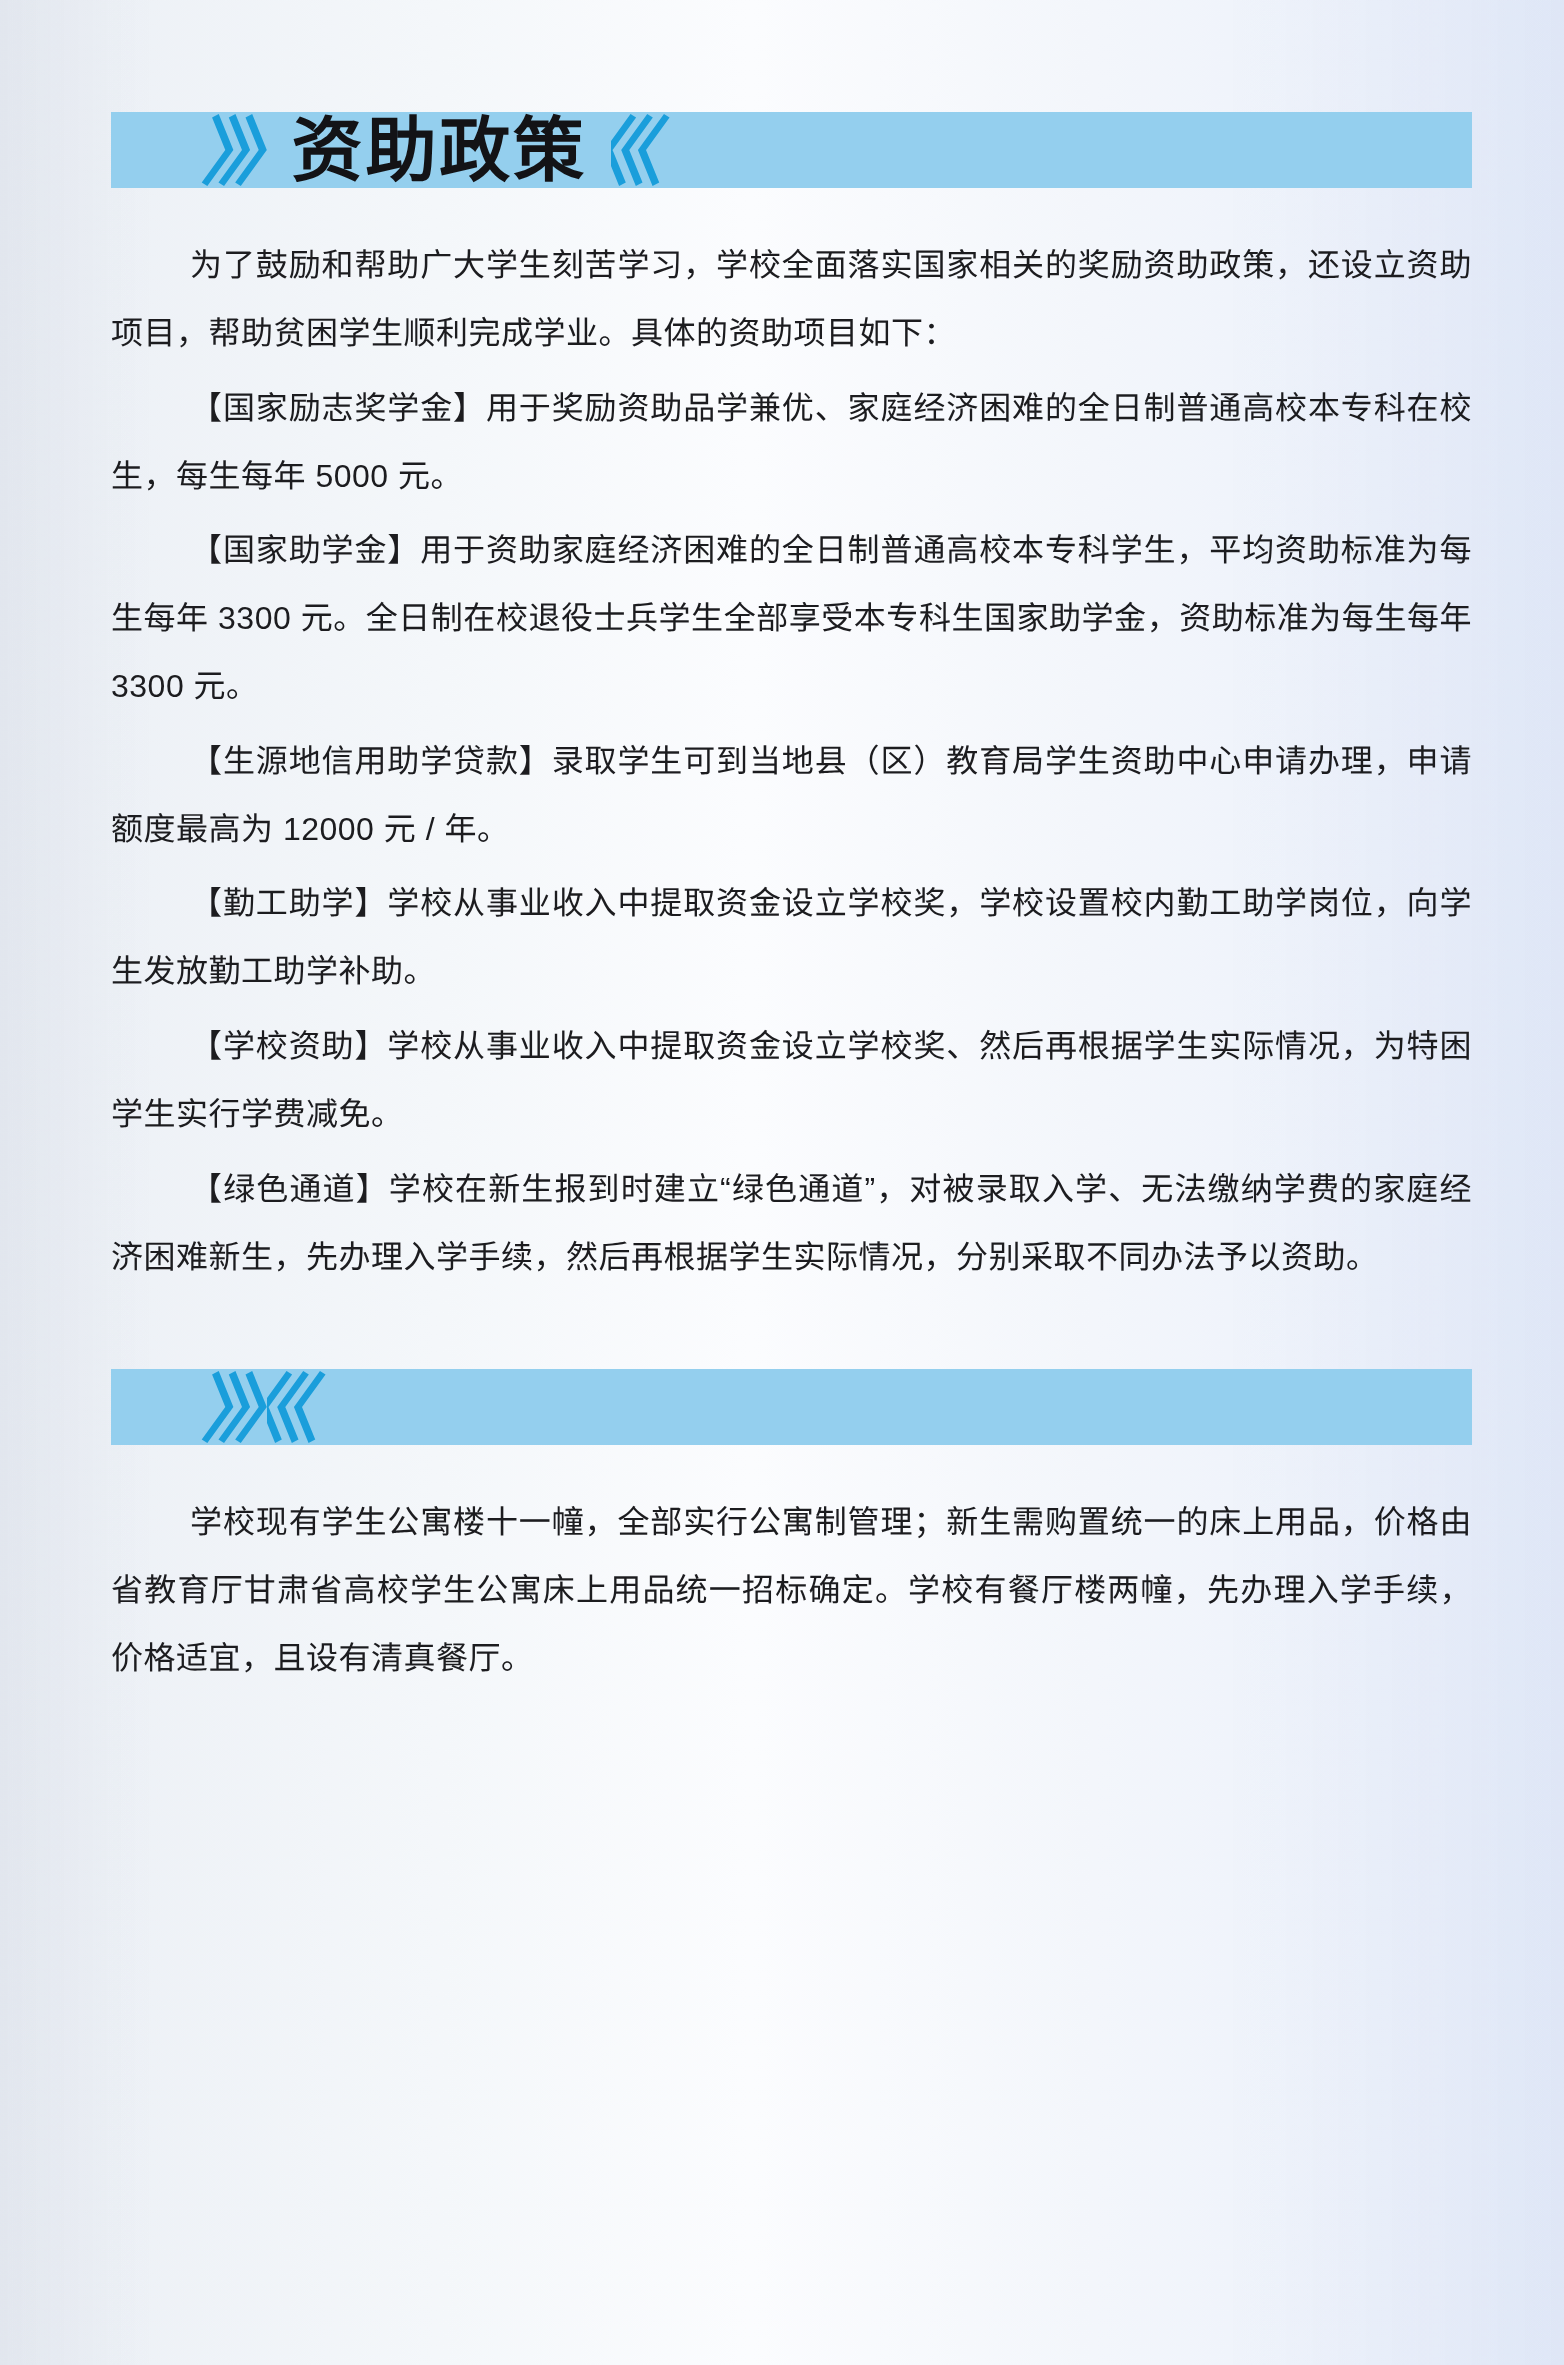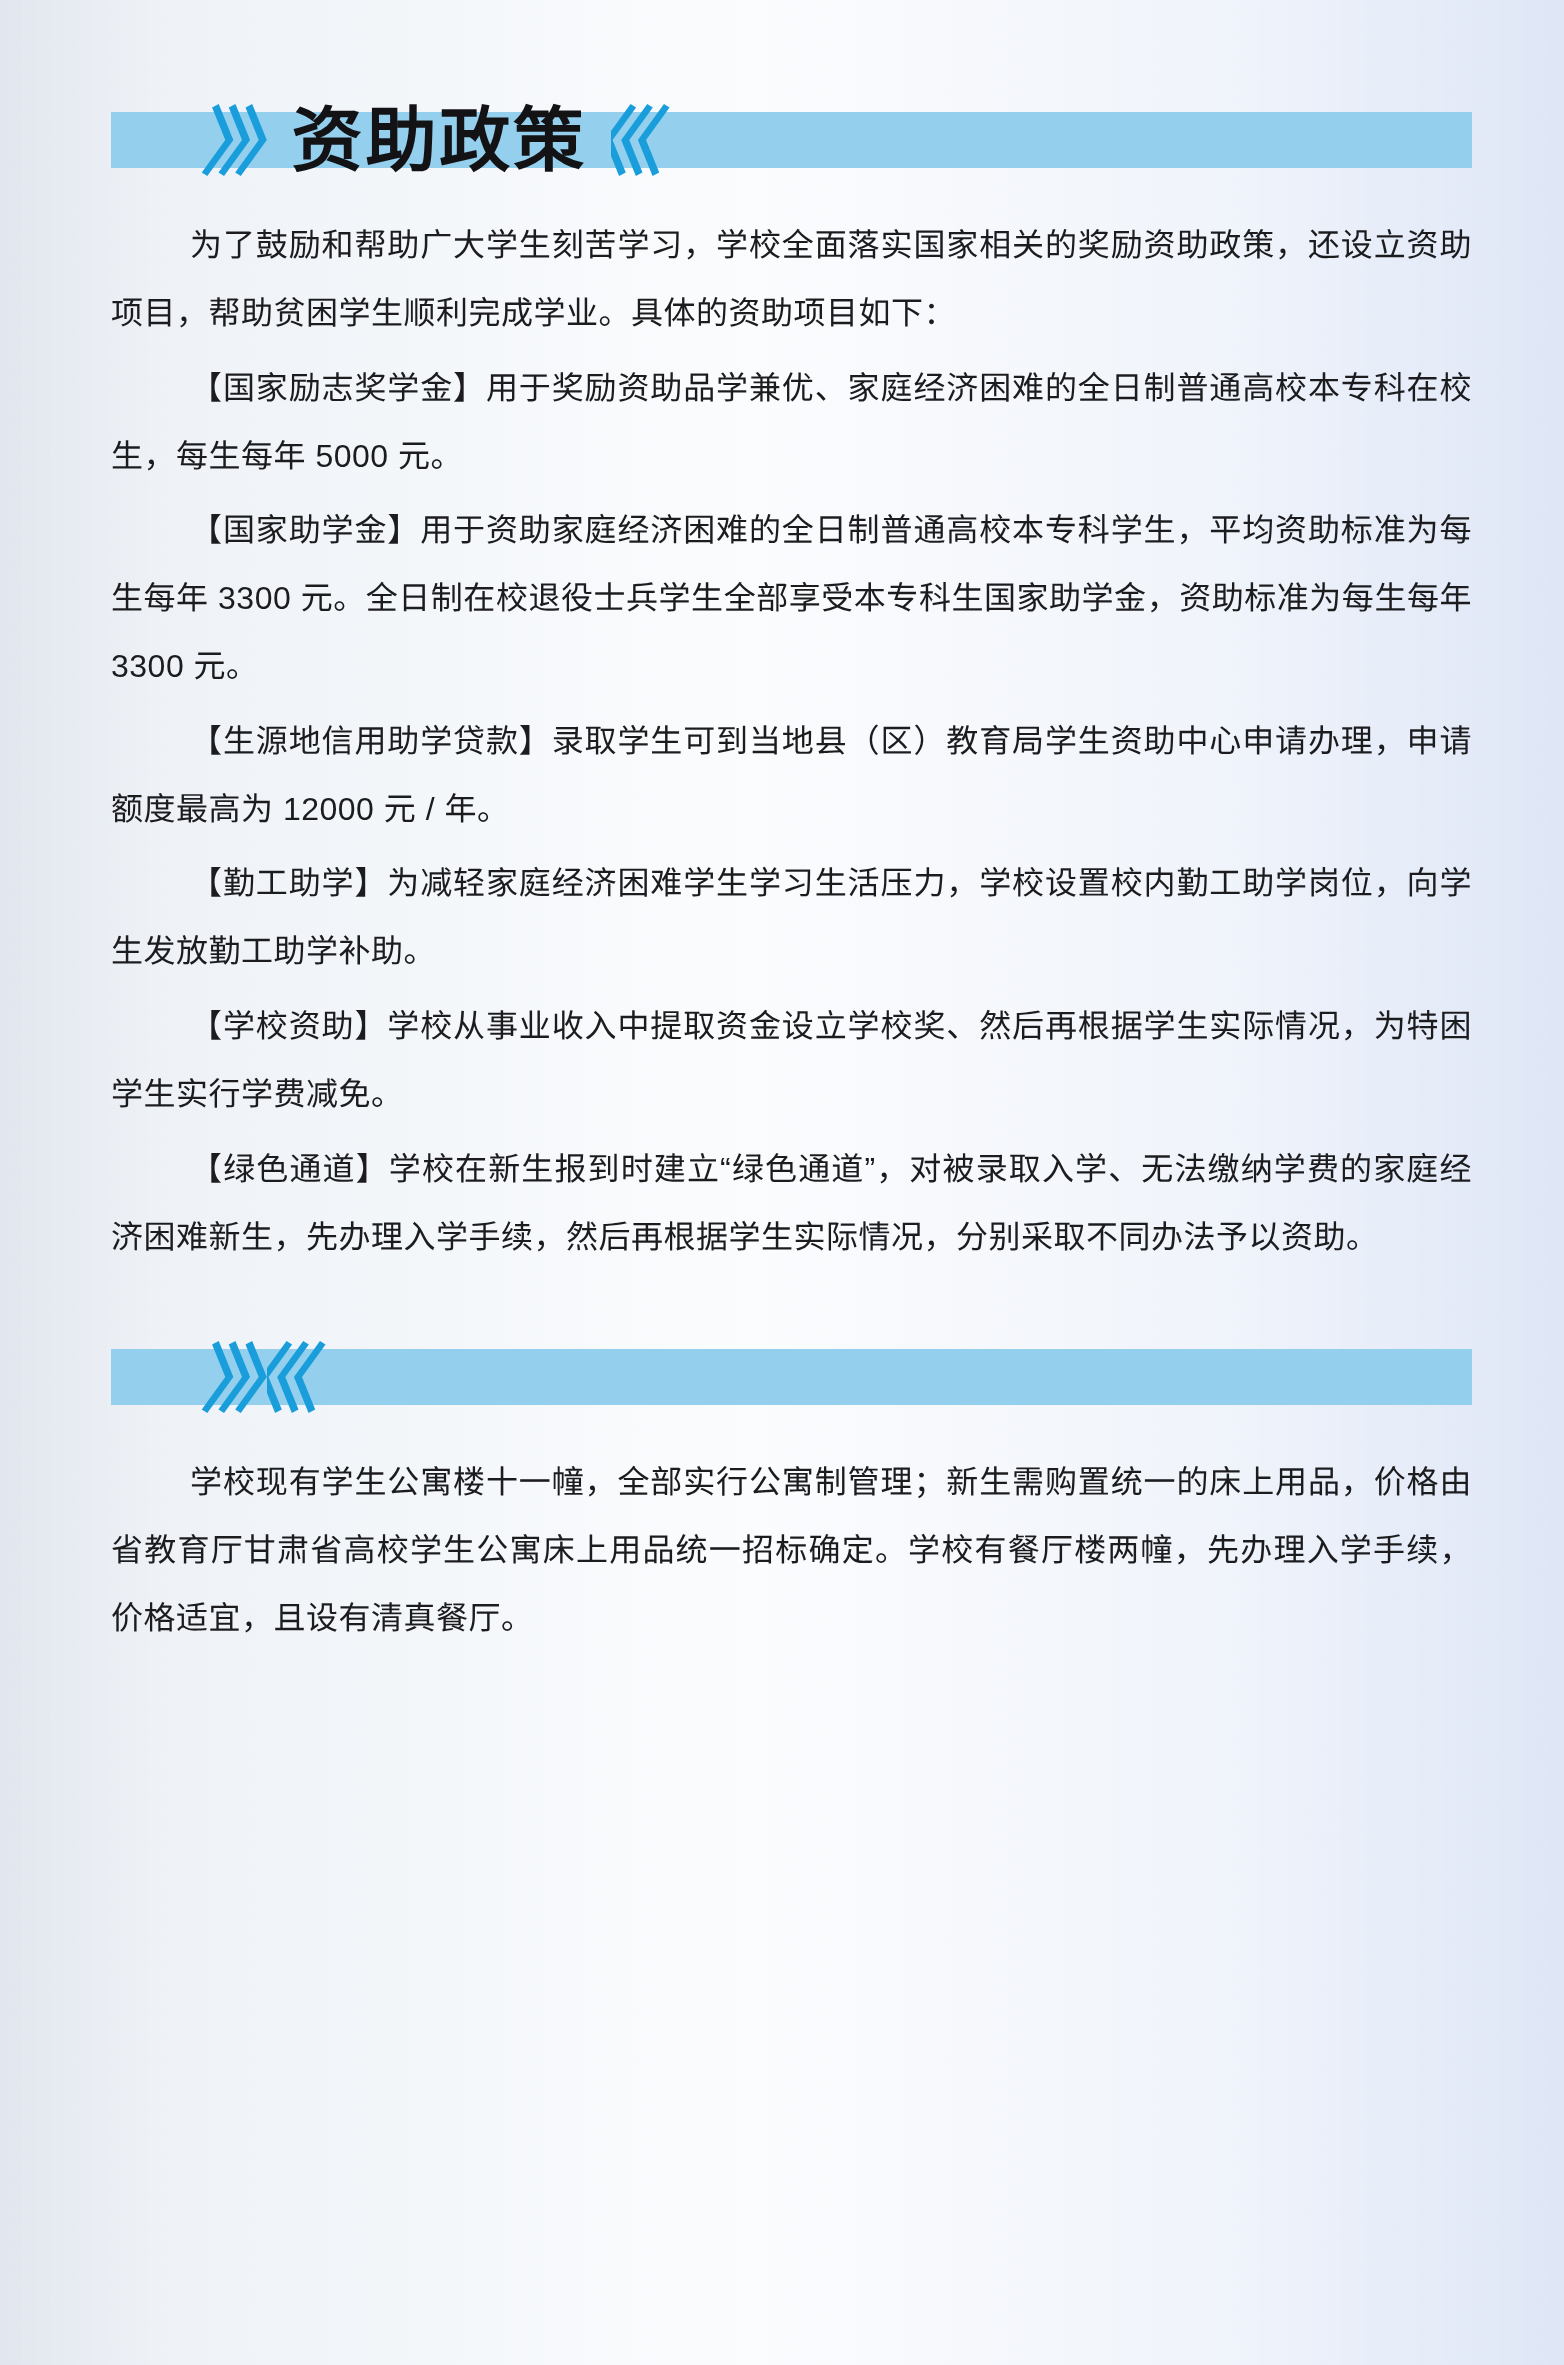--- a/index.html
+++ b/index.html
@@ -14,21 +14,21 @@
       linear-gradient(90deg, rgba(20,40,90,0.045) 0%, rgba(20,40,90,0) 10%, rgba(20,40,90,0) 78%, rgba(30,70,160,0.05) 100%),
       linear-gradient(90deg, #ebeff5 0%, #f4f7fa 28%, #fbfcfe 48%, #f3f6fb 70%, #e9effb 100%);
   }
   .content {
     position: absolute;
     left: 111px;
     top: 0;
     width: 1361px;
   }
   .bar {
-    height: 56px;
+    height: 76px;
     background: var(--bar-bg, #94cfee);
     display: flex;
     align-items: center;
     padding-left: 90px;
     box-sizing: border-box;
     overflow: visible;
   }
   .bar h2 {
     margin: 0 24.6px;
     font-size: 71px;
@@ -73,21 +73,21 @@
             <path d="M90,8 L46,86 L90,164"></path>
             <path d="M128,8 L84,86 L128,164"></path>
         </g>
       </svg>
     </header>
     <div class="sec-body">
       <p>为了鼓励和帮助广大学生刻苦学习，学校全面落实国家相关的奖励资助政策，还设立资助项目，帮助贫困学生顺利完成学业。具体的资助项目如下：</p>
       <p>【国家励志奖学金】用于奖励资助品学兼优、家庭经济困难的全日制普通高校本专科在校生，每生每年 5000 元。</p>
       <p>【国家助学金】用于资助家庭经济困难的全日制普通高校本专科学生，平均资助标准为每生每年 3300 元。全日制在校退役士兵学生全部享受本专科生国家助学金，资助标准为每生每年 3300 元。</p>
       <p>【生源地信用助学贷款】录取学生可到当地县（区）教育局学生资助中心申请办理，申请额度最高为 12000 元 / 年。</p>
-      <p>【勤工助学】为减轻家庭经济困难学生学习生活压力，学校设置校内勤工助学岗位，向学生发放勤工助学补助。</p>
+      <p>【勤工助学】学校从事业收入中提取资金设立学校奖，学校设置校内勤工助学岗位，向学生发放勤工助学补助。</p>
       <p>【学校资助】学校从事业收入中提取资金设立学校奖、然后再根据学生实际情况，为特困学生实行学费减免。</p>
       <p>【绿色通道】学校在新生报到时建立“绿色通道”，对被录取入学、无法缴纳学费的家庭经济困难新生，先办理入学手续，然后再根据学生实际情况，分别采取不同办法予以资助。</p>
     </div>
   </section>
 
   <section class="sec-housing">
     <header class="bar">
       <svg class="chev" width="66" height="76" viewBox="0 0 150 172">
         <g fill="none" stroke="currentColor" stroke-width="16" transform="skewX(-9) translate(26,0)">
           <path d="M8,8 L52,86 L8,164"></path>

